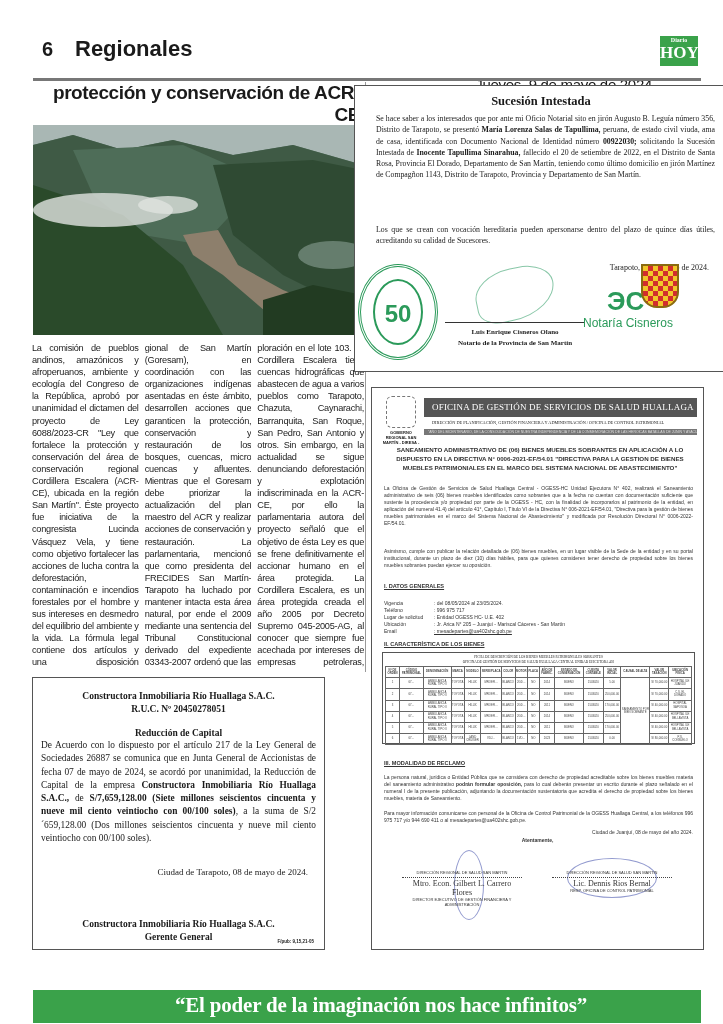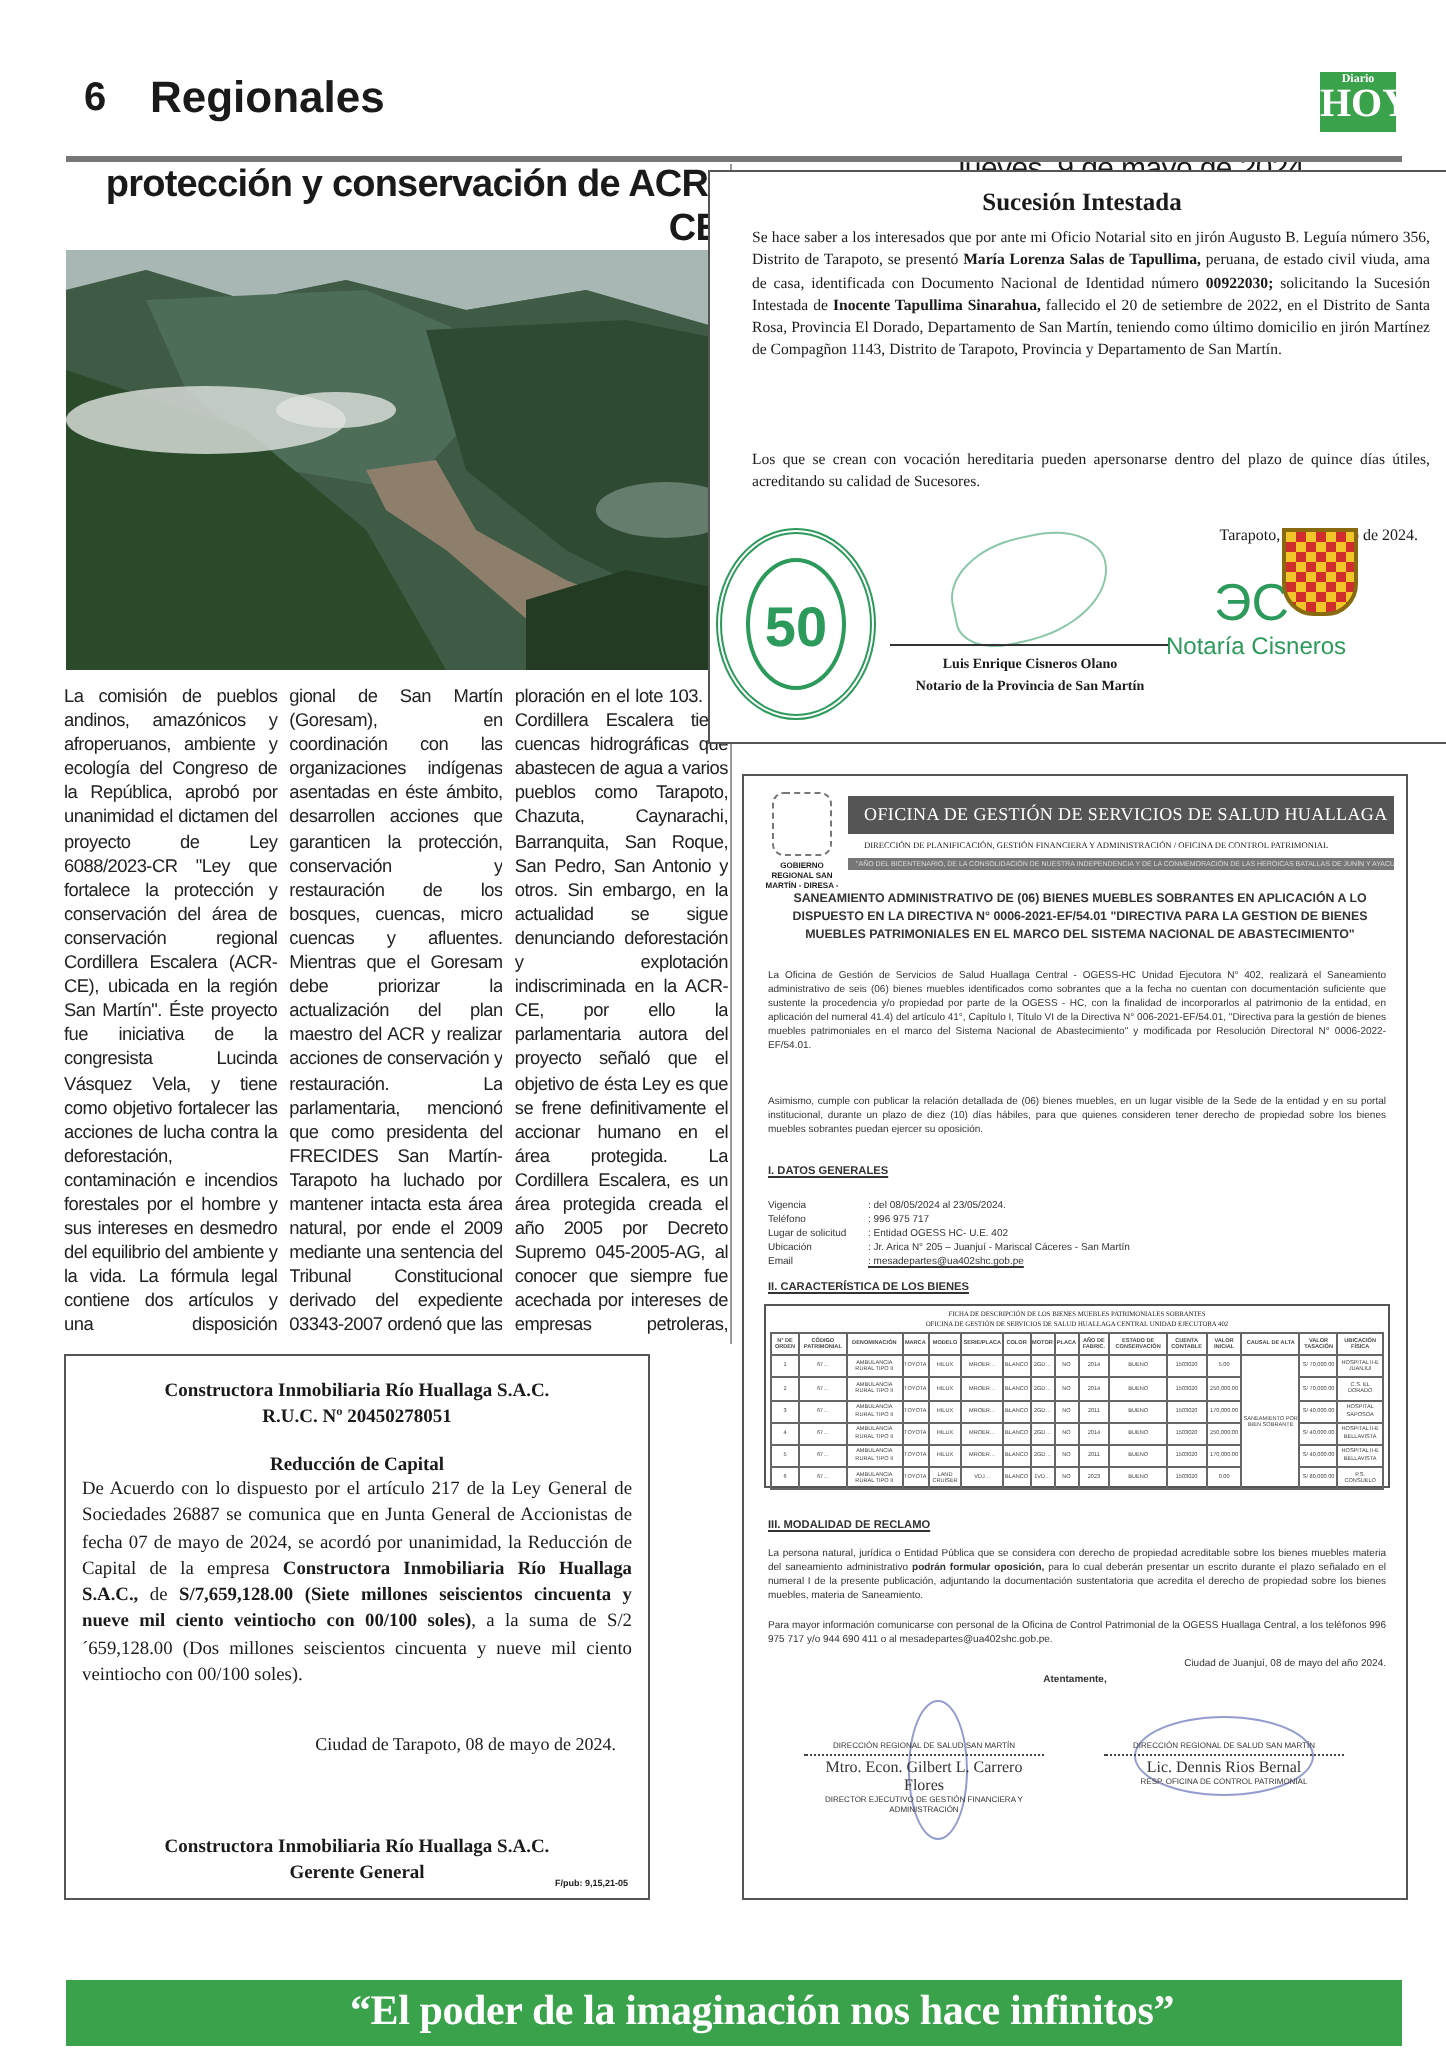--- a/index.html
+++ b/index.html
@@ -5,41 +5,41 @@
   * { box-sizing: border-box; margin: 0; padding: 0; }
   html, body { width: 723px; height: 1024px; background: #ffffff; overflow: hidden; }
   body { position: relative; font-family: "Liberation Sans", sans-serif; color: #1a1a1a; }
 
   .header { position: absolute; left: 30px; top: 30px; width: 670px; height: 50px; }
   .page-num { position: absolute; left: 12px; top: 8px; font-size: 20px; font-weight: bold; }
   .section { position: absolute; left: 45px; top: 6px; font-size: 22px; font-weight: bold; }
   .date { position: absolute; right: 48px; top: 10px; font-size: 15px; letter-spacing: -0.3px; margin-top: 36px; }
   .logo { position: absolute; right: 2px; top: 6px; width: 38px; height: 30px; background: #3aa24a; color: #fff; text-align: center; }
   .logo .small { font-size: 6px; line-height: 9px; font-family: "Liberation Serif", serif; font-weight: bold; }
-  .logo .big { font-size: 20px; line-height: 15px; font-weight: bold; font-family: "Liberation Serif", serif; }
+  .logo .big { font-size: 17px; line-height: 15px; font-weight: bold; font-family: "Liberation Serif", serif; }
   .rule { position: absolute; left: 33px; top: 78px; width: 668px; height: 3px; background: #777; }
   .vrule { position: absolute; left: 365px; top: 82px; width: 1px; height: 590px; background: #999; }
 
   .headline { position: absolute; left: 35px; top: 82px; width: 325px; text-align: right; font-size: 19px; font-weight: bold; line-height: 22px; letter-spacing: -0.4px; }
   .photo { position: absolute; left: 33px; top: 125px; width: 330px; height: 210px; overflow: hidden; }
 
   .article { position: absolute; left: 32px; top: 342px; width: 332px; height: 328px; display: flex; gap: 6px; }
   .col { flex: 1; font-size: 9.2px; line-height: 12.1px; text-align: justify; letter-spacing: -0.25px; color: #222; overflow: hidden; }
 
   .box { position: absolute; border: 1px solid #555; background: #fff; }
   .sucesion { left: 354px; top: 85px; width: 374px; height: 287px; }
   .s-title { position: absolute; left: 0; right: 0; top: 8px; text-align: center; font-family: "Liberation Serif", serif; font-weight: bold; font-size: 12.5px; }
   .s-body { position: absolute; left: 21px; right: 12px; top: 27px; font-family: "Liberation Serif", serif; font-size: 7.8px; line-height: 11.3px; text-align: justify; }
   .s-body b { font-weight: bold; }
   .s-body2 { top: 138px; }
   .s-date { position: absolute; right: 18px; top: 177px; font-family: "Liberation Serif", serif; font-size: 8px; }
   .s-sig { position: absolute; left: 90px; top: 236px; width: 140px; text-align: center; font-family: "Liberation Serif", serif; font-size: 7px; line-height: 11px; font-weight: bold; border-top: 1px solid #333; padding-top: 4px; }
   .seal { position: absolute; left: 3px; top: 178px; width: 80px; height: 96px; border-radius: 50%; border: 3px double #2b9a5a; }
-  .seal .inner { position: absolute; left: 12px; top: 12px; right: 12px; bottom: 12px; border-radius: 50%; border: 2px solid #2b9a5a; color: #2b9a5a; font-size: 28px; font-weight: bold; text-align: center; line-height: 66px; }
-  .notaria-mark { position: absolute; left: 252px; top: 200px; color: #2b9a5a; font-size: 26px; font-weight: normal; }
+  .seal .inner { position: absolute; left: 12px; top: 12px; right: 12px; bottom: 12px; border-radius: 50%; border: 2px solid #2b9a5a; color: #2b9a5a; font-size: 24px; font-weight: bold; text-align: center; line-height: 66px; }
+  .notaria-mark { position: absolute; left: 252px; top: 200px; color: #2b9a5a; font-size: 26px; font-weight: bold; }
   .notaria-name { position: absolute; left: 228px; top: 230px; color: #2b9a5a; font-size: 12px; }
   .crest { position: absolute; left: 286px; top: 178px; width: 38px; height: 44px; background: repeating-conic-gradient(#d12d2d 0 25%, #f2c629 0 50%) 0 0/10px 10px; border: 2px solid #8a6a10; border-radius: 0 0 16px 16px; }
   .signature { position: absolute; left: 120px; top: 182px; width: 80px; height: 52px; border: 1px solid #3aa26e; border-radius: 50% 40% 60% 30%; transform: rotate(-12deg); opacity: .6; }
 
   .salud { left: 371px; top: 387px; width: 333px; height: 563px; }
   .sal-header { position: absolute; left: 52px; top: 10px; right: 6px; height: 19px; background: #555; color: #fff; font-family: "Liberation Serif", serif; font-size: 9px; line-height: 19px; padding-left: 8px; letter-spacing: .2px; }
   .sal-sub { position: absolute; left: 60px; top: 32px; right: 6px; font-family: "Liberation Serif", serif; font-size: 4.3px; }
   .sal-strip { position: absolute; left: 52px; top: 41px; right: 6px; height: 6px; background: #777; color: #ddd; font-size: 3.5px; line-height: 6px; padding-left: 4px; overflow: hidden; white-space: nowrap; }
   .sal-emblem { position: absolute; left: 14px; top: 8px; width: 30px; height: 32px; border: 1px dashed #777; border-radius: 6px; }
   .sal-emblem-label { position: absolute; left: 8px; top: 42px; width: 42px; text-align: center; font-size: 4px; font-weight: bold; }

